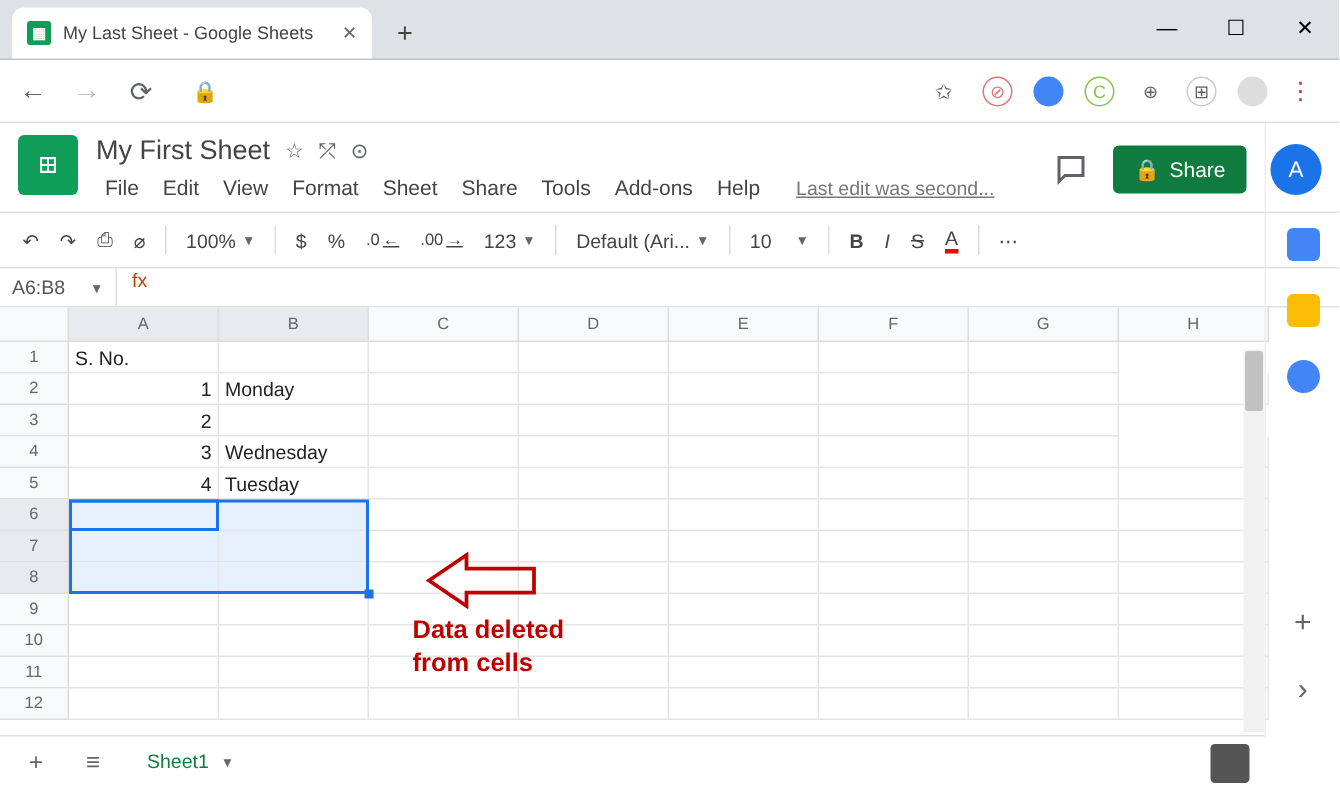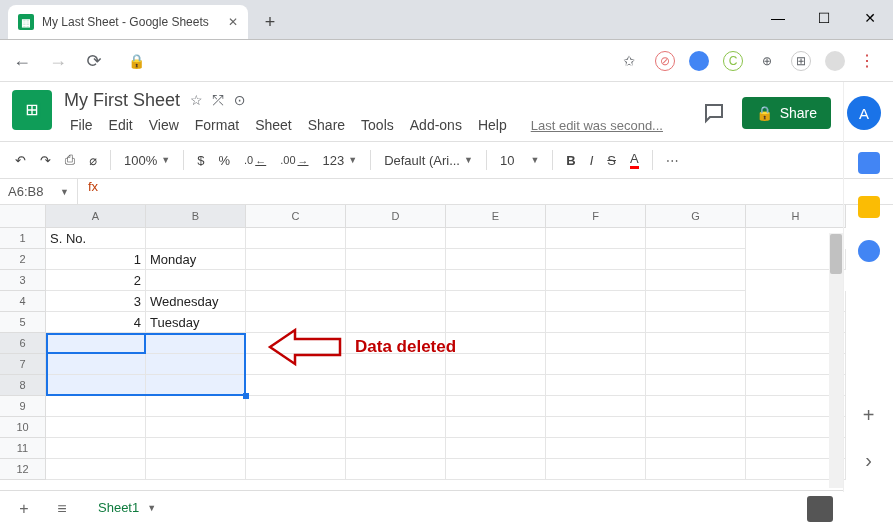--- a/index.html
+++ b/index.html
@@ -67,21 +67,21 @@
 .side-panel { position: absolute; right: 0; top: 82px; width: 50px; bottom: 34px; border-left: 1px solid #eee; display: flex; flex-direction: column; align-items: center; padding-top: 70px; gap: 22px; }
 .side-panel .app { width: 22px; height: 22px; border-radius: 4px; }
 
 
 .sheet-tabs { position: absolute; bottom: 0; left: 0; right: 50px; height: 36px; border-top: 1px solid #ddd; display: flex; align-items: center; padding: 0 10px; gap: 10px; }
 .sheet-tab { padding: 6px 12px; font-size: 13px; color: #0f7b3e; font-weight: 500; border-bottom: 2px solid transparent; display: flex; align-items: center; gap: 6px; }
 .sheet-add, .sheet-menu { width: 28px; height: 28px; display: flex; align-items: center; justify-content: center; color: #666; cursor: pointer; }
 .explore { margin-left: auto; width: 26px; height: 26px; background: #555; border-radius: 3px; }
 
 
-.annotation { position: absolute; left: 265px; top: 325px; display: flex; align-items: center; }
+.annotation { position: absolute; left: 265px; top: 365px; display: flex; align-items: center; flex-direction: column; }
 .anno-text { color: #c00000; font-family: "Times New Roman", serif; font-size: 17px; font-weight: bold; line-height: 1.3; }
 
 .scrollbar-v { position: absolute; right: 50px; top: 233px; bottom: 38px; width: 14px; background: #f1f1f1; }
 .scrollbar-v .thumb { width: 12px; height: 40px; background: #c1c1c1; margin: 1px; border-radius: 2px; }
 </style>
 </head>
 <body>
 
 <div class="browser-top">
   <div class="tab">
@@ -367,20 +367,21 @@
   <div style="font-size:20px;color:#666">+</div>
   <div style="font-size:20px;color:#666;margin-bottom:20px">›</div>
 </div>
 
 <div class="annotation">
   <svg width="80" height="44" viewBox="0 0 80 44">
     <path d="M 5 22 L 30 5 L 30 14 L 75 14 L 75 30 L 30 30 L 30 39 Z" fill="none" stroke="#c00000" stroke-width="2.5"></path>
   </svg>
   <div class="anno-text" style="margin-left:10px">
     <div>Data deleted</div>
+    <div>from cells</div>
   </div>
 </div>
 
 <div class="sheet-tabs">
   <div class="sheet-add">+</div>
   <div class="sheet-menu">≡</div>
   <div class="sheet-tab">
       <span>Sheet1</span>
       <span class="dropdown-arrow">▼</span>
     </div>

